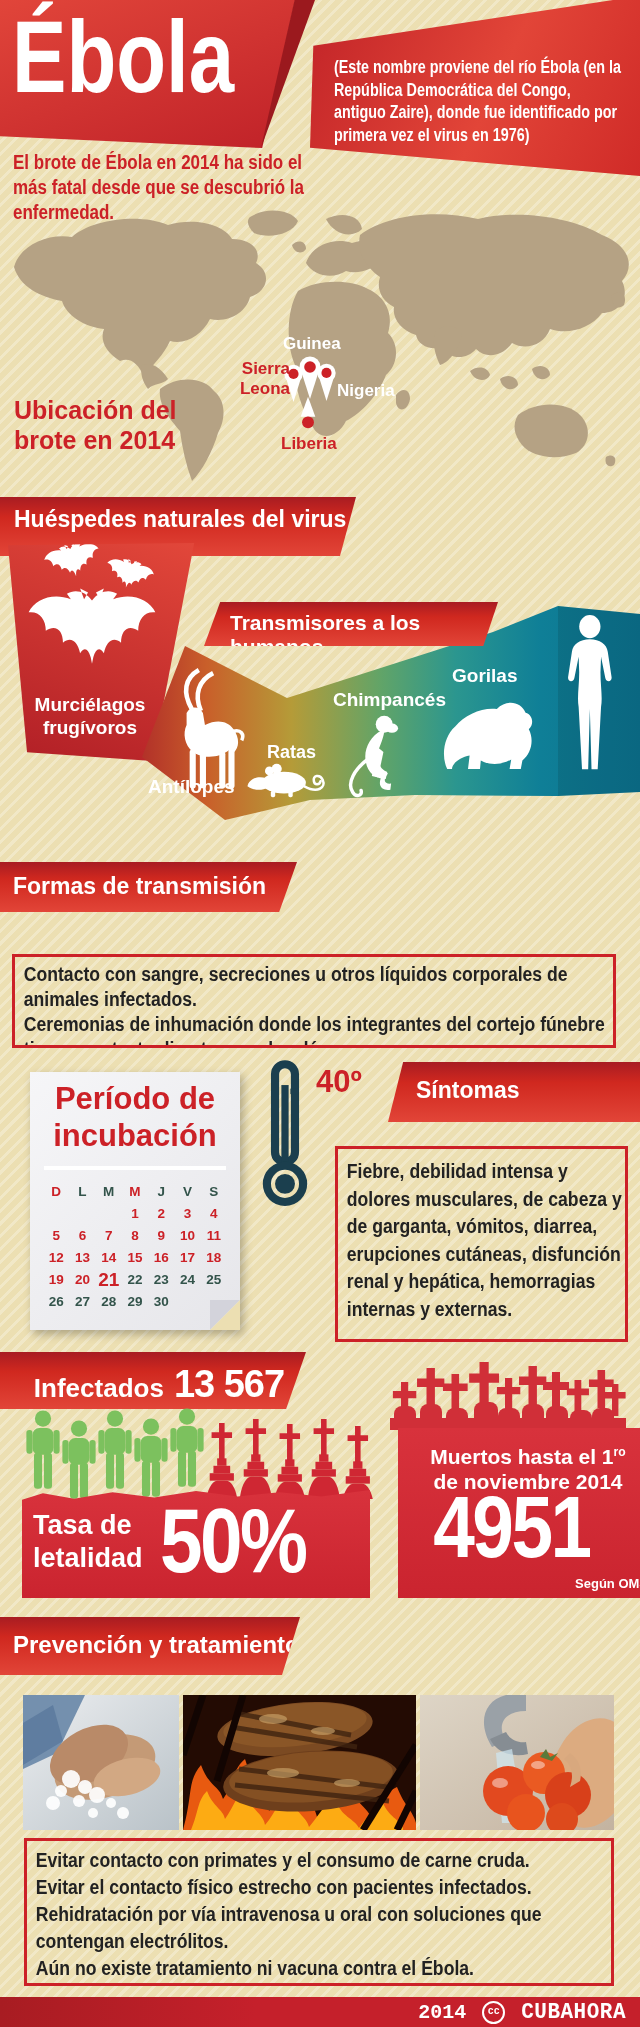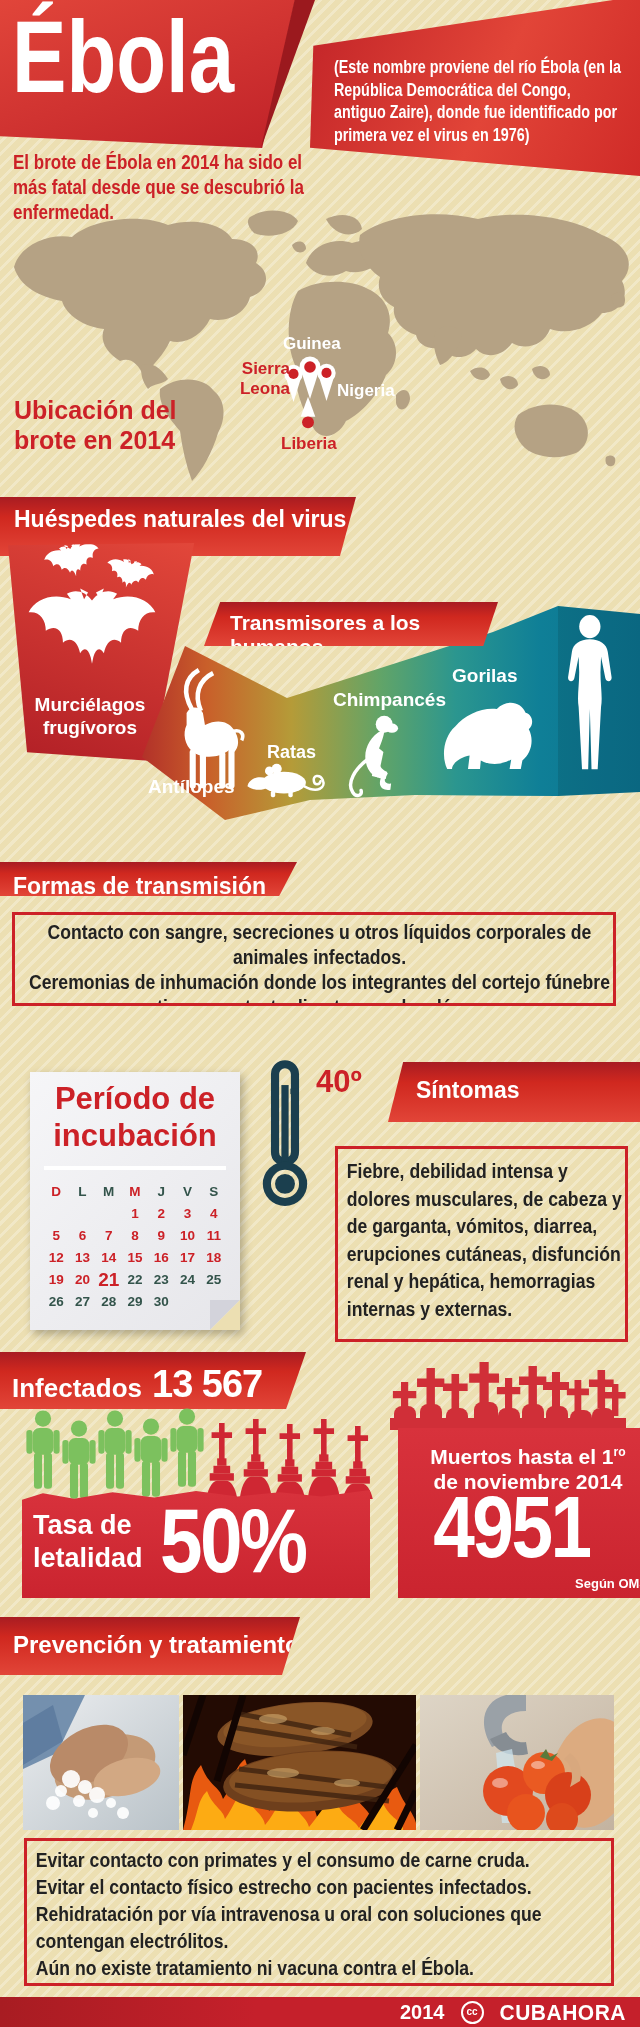--- a/index.html
+++ b/index.html
@@ -217,24 +217,24 @@
 
   <div class="banner" style="left:204px;top:602px;width:294px;height:44px;clip-path:polygon(5.5% 0,100% 0,95% 100%,0 100%);">
     <div style="padding:9px 0 0 26px;font-size:21px;">Transmisores a los humanos</div>
   </div>
 
   <div class="lbl w" style="left:148px;top:776px;font-size:19px;">Antílopes</div>
   <div class="lbl w" style="left:267px;top:742px;font-size:18px;">Ratas</div>
   <div class="lbl w" style="left:333px;top:689px;font-size:19px;">Chimpancés</div>
   <div class="lbl w" style="left:452px;top:665px;font-size:19px;">Gorilas</div>
 
-  <div class="banner" style="left:0;top:862px;width:297px;height:34px;clip-path:polygon(0 0,100% 0,94% 100%,0 100%);">
+  <div class="banner" style="left:0;top:862px;width:297px;height:50px;clip-path:polygon(0 0,100% 0,94% 100%,0 100%);">
     <div style="padding:11px 0 0 13px;font-size:23px;">Formas de transmisión</div>
   </div>
-  <div class="boxed" style="left:12px;top:912px;width:604px;height:94px;text-align:center;">
+  <div class="boxed" style="left:12px;top:954px;width:604px;height:94px;">
     <div class="cond" style="transform:scaleX(.88);width:672px;padding:5px 10px;font-size:20px;line-height:25px;">
       <div>Contacto con sangre, secreciones u otros líquidos corporales de animales infectados.</div>
       <div>Ceremonias de inhumación donde los integrantes del cortejo fúnebre tienen contacto directo con el cadáver.</div>
     </div>
   </div>
 
   <div class="paper">
     <div class="abs tred" style="left:0;top:8px;width:100%;text-align:center;font-size:31px;line-height:37px;">
       <div>Período de</div>
       <div>incubación</div>
@@ -298,21 +298,21 @@
   <div class="lbl tred" style="left:316px;top:1064px;font-size:31px;">40º</div>
 
   <div class="banner" style="left:388px;top:1062px;width:252px;height:60px;clip-path:polygon(6% 0,100% 0,100% 100%,0 100%);">
     <div style="padding:15px 0 0 28px;font-size:23px;">Síntomas</div>
   </div>
   <div class="boxed" style="left:335px;top:1146px;width:293px;height:196px;">
     <div class="cond" style="transform:scaleX(.88);width:318px;padding:9px 10px;font-size:20px;line-height:27.5px;">Fiebre, debilidad intensa y dolores musculares, de cabeza y de garganta, vómitos, diarrea, erupciones cutáneas, disfunción renal y hepática, hemorragias internas y externas.</div>
   </div>
 
   <div class="banner" style="left:0;top:1352px;width:306px;height:57px;clip-path:polygon(0 0,100% 0,93.5% 100%,0 100%);">
-    <div style="display:flex;align-items:baseline;gap:10px;padding:11px 0 0 12px;">
+    <div style="display:flex;align-items:baseline;gap:10px;padding:11px 0 0 12px;justify-content:center;">
       <span style="font-size:26px;">Infectados</span>
       <span style="font-size:38px;letter-spacing:-1px;">13 567</span>
     </div>
   </div>
 
   <svg class="abs" style="left:24px;top:1404px;" width="186" height="96" viewBox="0 0 186 96">
     <g fill="#7cc15e">
       <use href="#i-person" transform="translate(0,6) scale(0.95)"></use>
       <use href="#i-person" transform="translate(36,16) scale(0.95)"></use>
       <use href="#i-person" transform="translate(72,6) scale(0.95)"></use>
@@ -461,19 +461,19 @@
 
   <div class="boxed" style="left:24px;top:1838px;width:590px;height:148px;">
     <div class="cond" style="transform:scaleX(.88);width:656px;padding:6px 10px;font-size:20px;line-height:27px;">
       <div>Evitar contacto con primates y el consumo de carne cruda.</div>
       <div>Evitar el contacto físico estrecho con pacientes infectados.</div>
       <div>Rehidratación por vía intravenosa u oral con soluciones que contengan electrólitos.</div>
       <div>Aún no existe tratamiento ni vacuna contra el Ébola.</div>
     </div>
   </div>
 
-  <div class="abs" style="left:0;top:1997px;width:640px;height:30px;background:linear-gradient(90deg,#a81c22,#c5202b 40%);display:flex;justify-content:flex-end;align-items:center;gap:16px;padding-right:14px;box-sizing:border-box;color:#fff;">
+  <div class="abs" style="left:0;top:1997px;width:640px;height:30px;background:linear-gradient(90deg,#a81c22,#c5202b 40%);display:flex;justify-content:flex-end;align-items:center;gap:16px;padding-right:14px;box-sizing:border-box;color:#fff;font-family:Liberation Mono, monospace;">
     <span style="font-size:20px;">2014</span>
     <span class="cc">cc</span>
     <span style="font-size:21px;letter-spacing:.5px;transform:scaleY(1.08);">CUBAHORA</span>
   </div>
 
 </div>
 
 </body></html>

